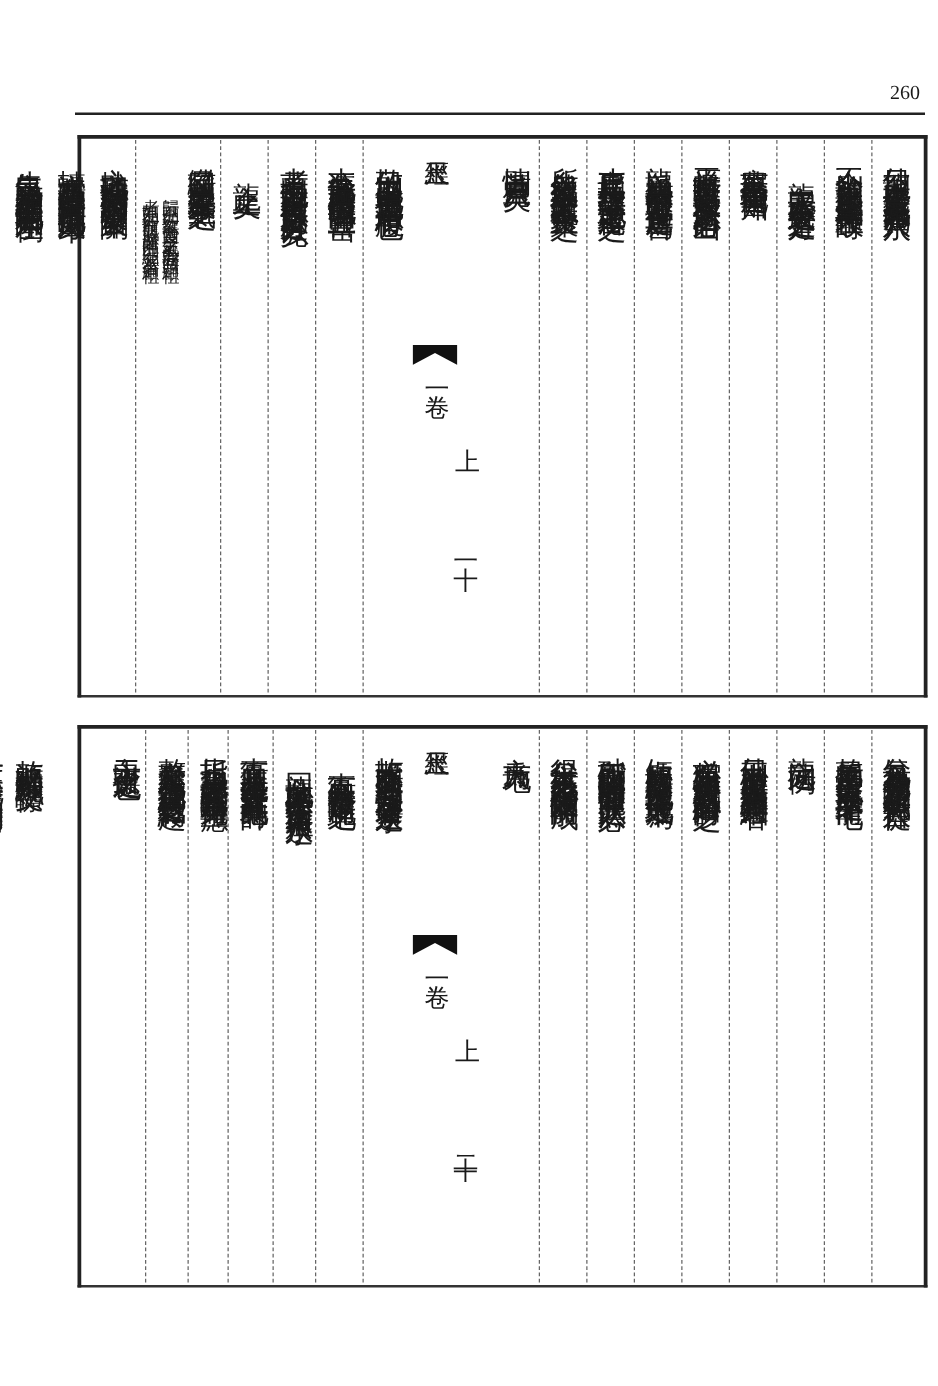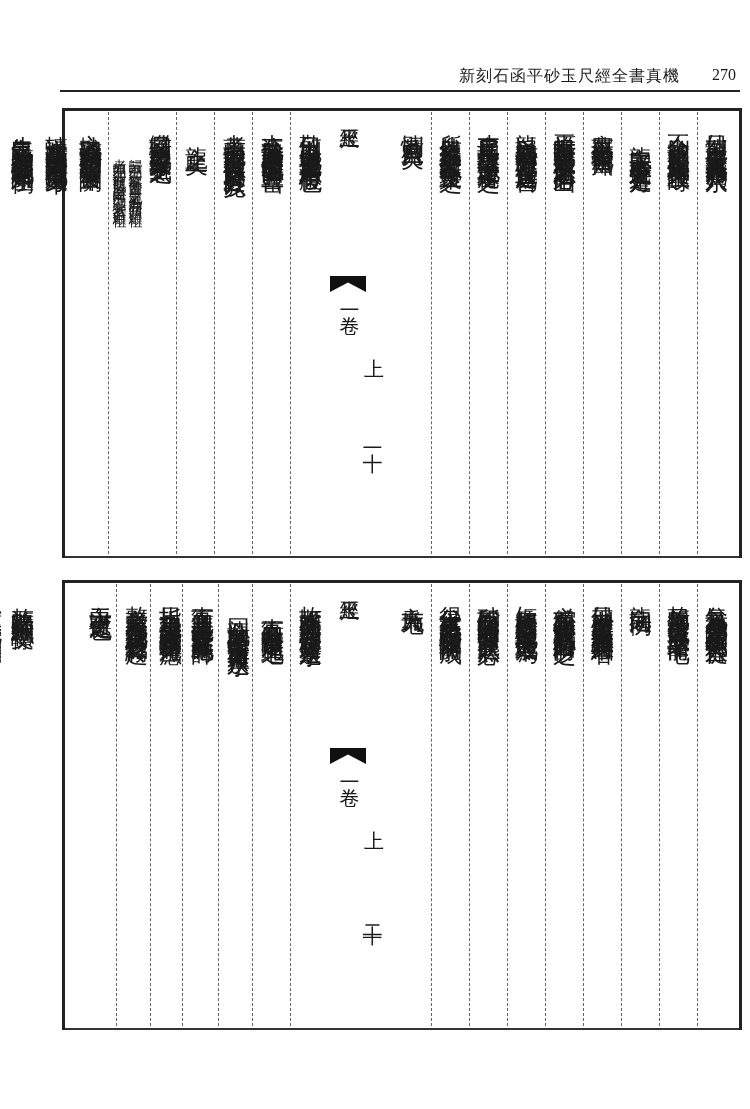--- a/index.html
+++ b/index.html
@@ -38,22 +38,21 @@
   .banxin .juan { position: absolute; top: 192px; left: 8px; writing-mode: vertical-rl;
                   text-orientation: upright; font-size: 20px; line-height: 24px; }
   .banxin .shang { position: absolute; top: 248px; left: 34px; font-size: 20px; }
   .banxin .folio { position: absolute; top: 330px; left: 30px; writing-mode: vertical-rl;
                    text-orientation: upright; font-size: 20px; }
 </style>
 </head>
 <body>
 
 <div class="running-head">
-  <span class="title">新刻石函平砂玉尺經全書真機</span>
-  <span class="page-no">270</span>
+  <span class="page-no">260</span>
 </div>
 
 <div class="leaf top">
   <div class="frame-top"></div>
   <div class="frame-bottom"></div>
   <div class="frame-left"></div>
   <div class="frame-right"></div>
 
   <div class="col" style="right:10px">仙日龍至水交之處方止脉盡氣聚乃爲眞穴水</div>
   <div class="rule" style="right:44px"></div>

